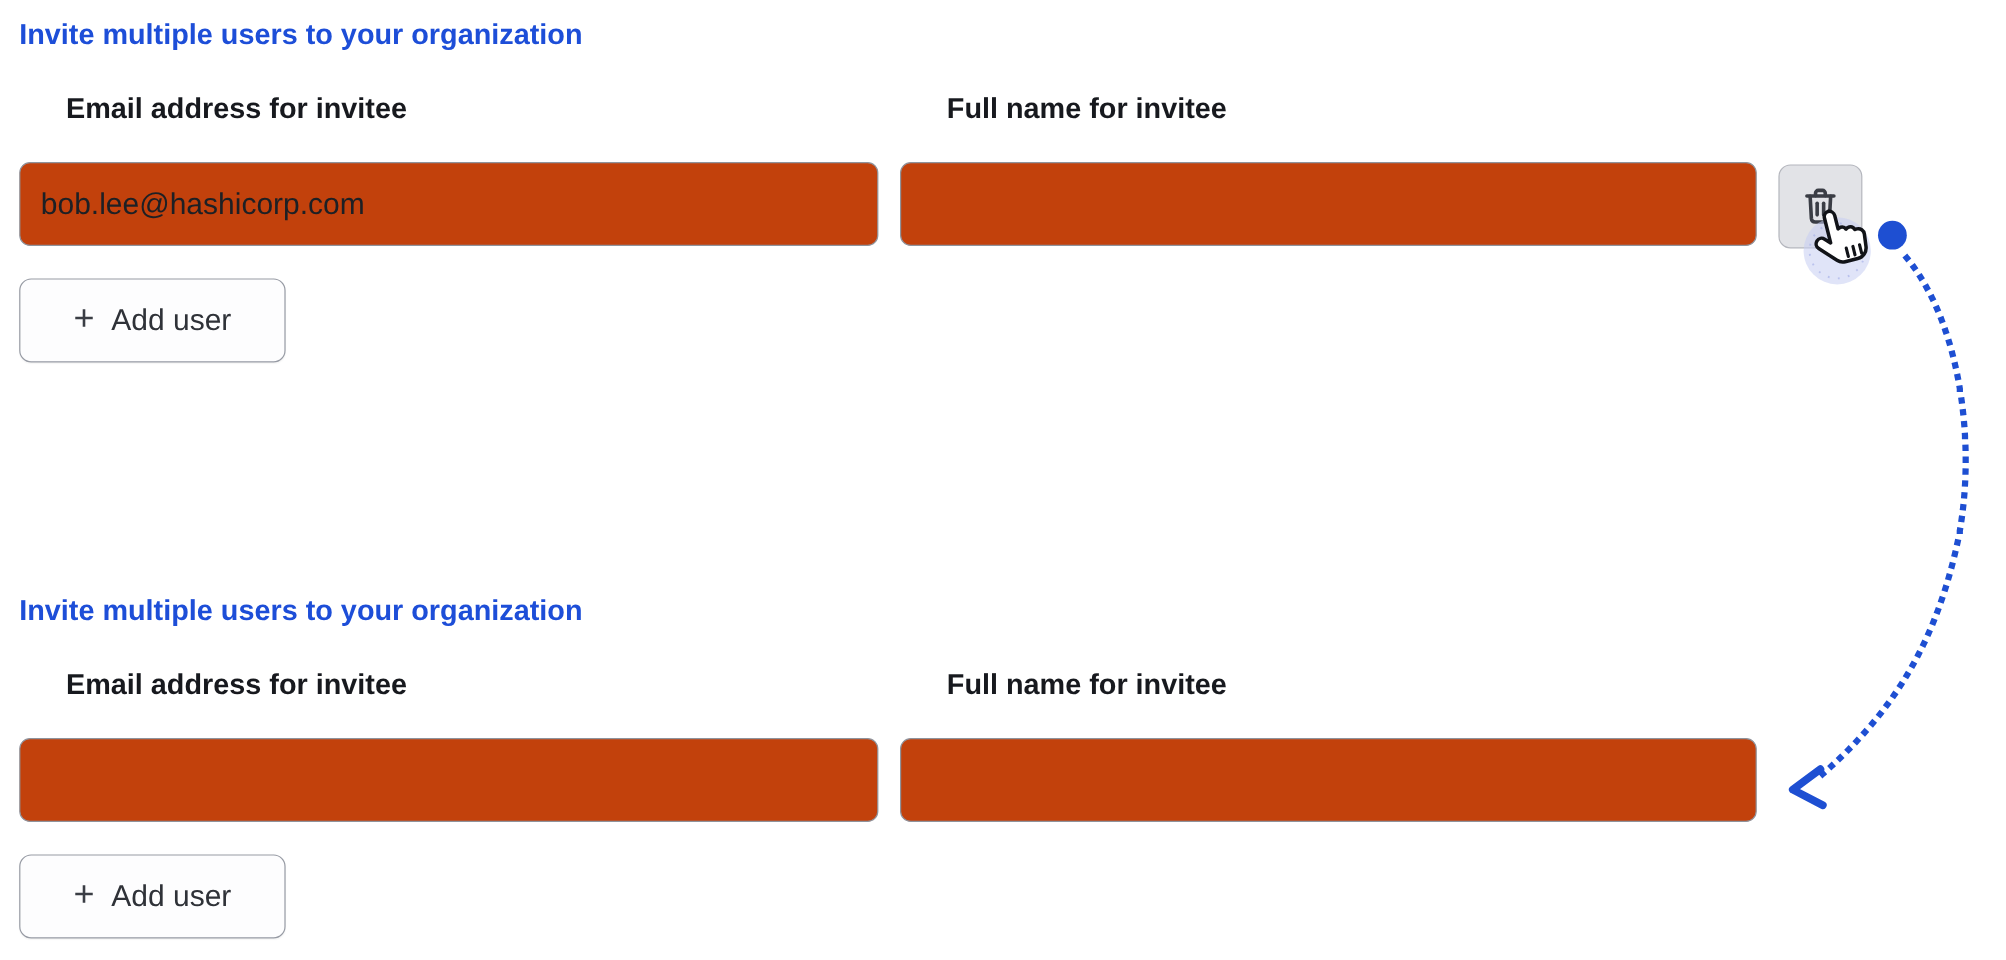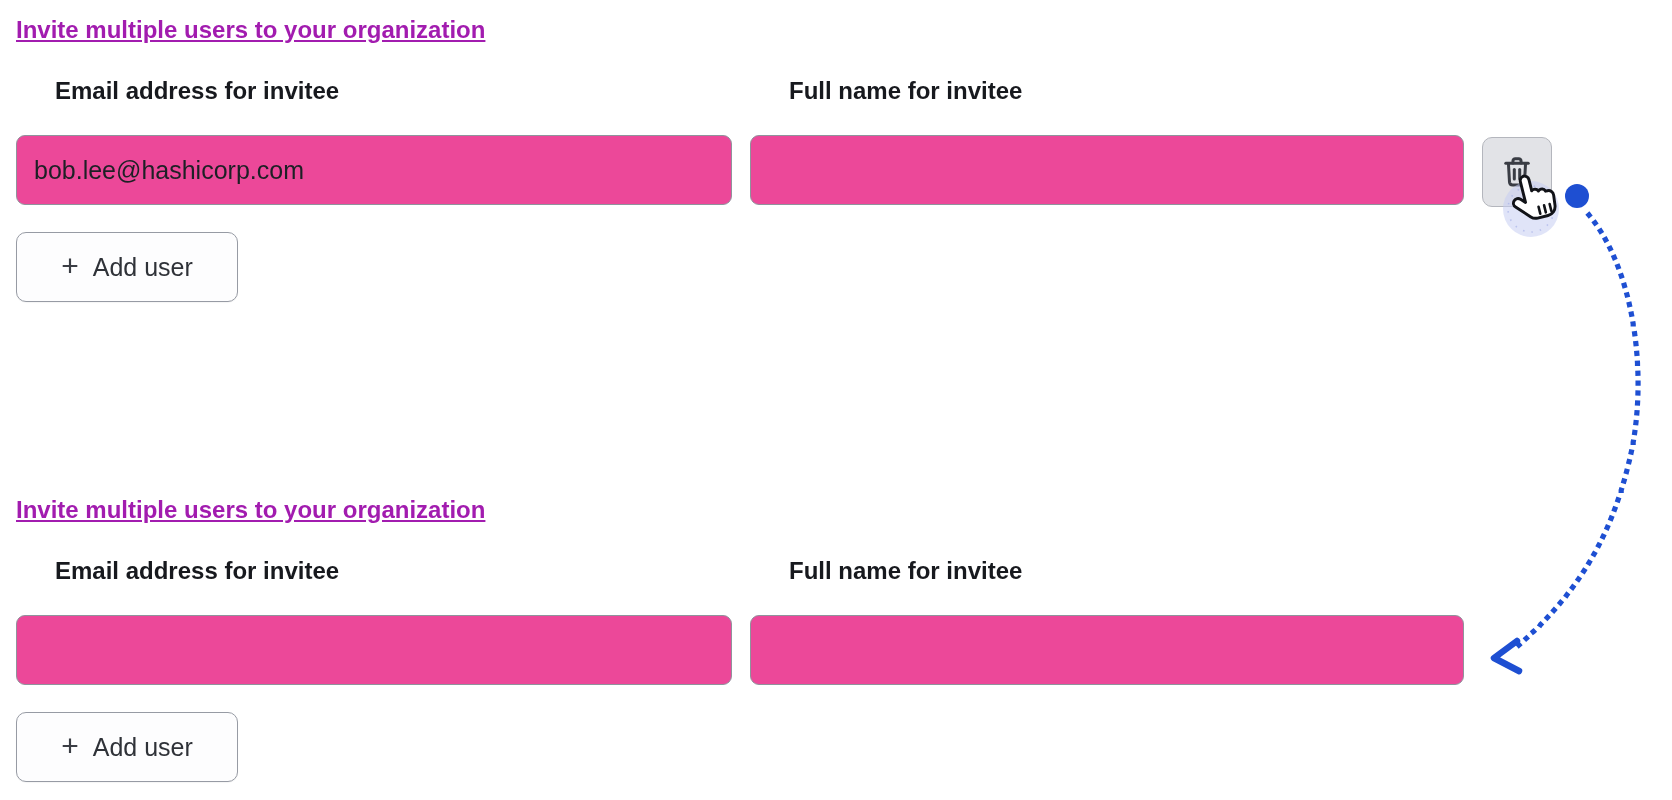--- a/index.html
+++ b/index.html
@@ -1,28 +1,28 @@
 <!DOCTYPE html>
 <html><head>
 <meta charset="utf-8">
 <style>
   html,body{margin:0;padding:0;background:#fff;}
   .page{
     position:relative;width:1672px;height:800px;background:#fff;overflow:hidden;
     font-family:"Liberation Sans", sans-serif;color:#17191e;
   }
   .heading{
-    position:absolute;left:16px;font-size:24px;font-weight:700;line-height:32px;color:#a21caf;white-space:nowrap;text-decoration:underline;
+    position:absolute;left:16px;font-size:24px;font-weight:700;line-height:32px;color:#1d4ed8;white-space:nowrap;
   }
   .field-label{
     position:absolute;font-size:24px;font-weight:700;line-height:30px;color:#17191e;white-space:nowrap;margin-left:39px;
   }
   .text-input{
     position:absolute;height:70px;box-sizing:border-box;
-    border:1.5px solid #8f939c;border-radius:9px;background:#ec4899;
+    border:1.5px solid #8f939c;border-radius:9px;background:#c2410c;
     font-family:"Liberation Sans", sans-serif;font-size:25px;color:#1d2025;
     padding:0 17px;outline:none;
   }
   .email-col{left:16px;width:716px;}
   .name-col{left:750px;width:714px;}
   .add-user-btn{
     position:absolute;left:16px;height:70px;min-width:222px;box-sizing:border-box;
     display:flex;align-items:center;justify-content:center;gap:14px;
     background:#fdfdfe;border:1.5px solid #979ba4;border-radius:10px;
     box-shadow:0 1px 1px rgba(0,0,0,0.04);

